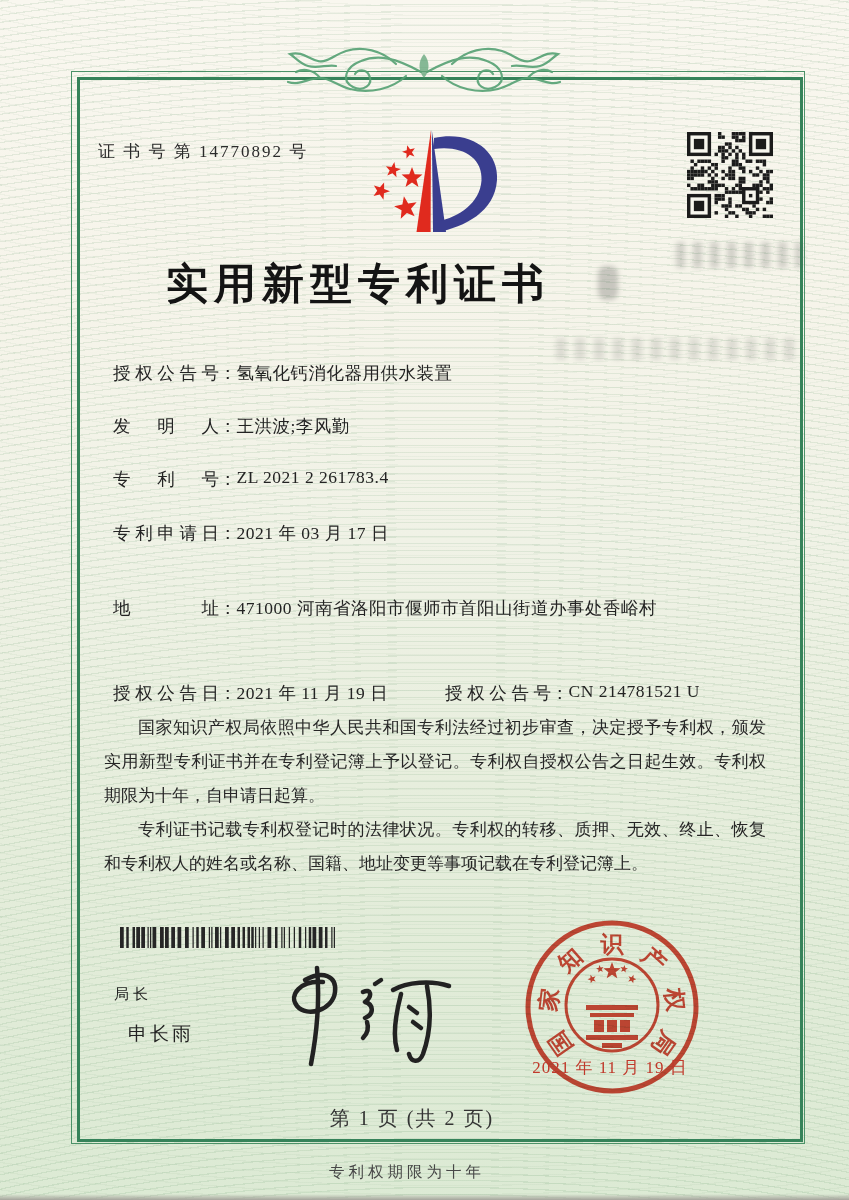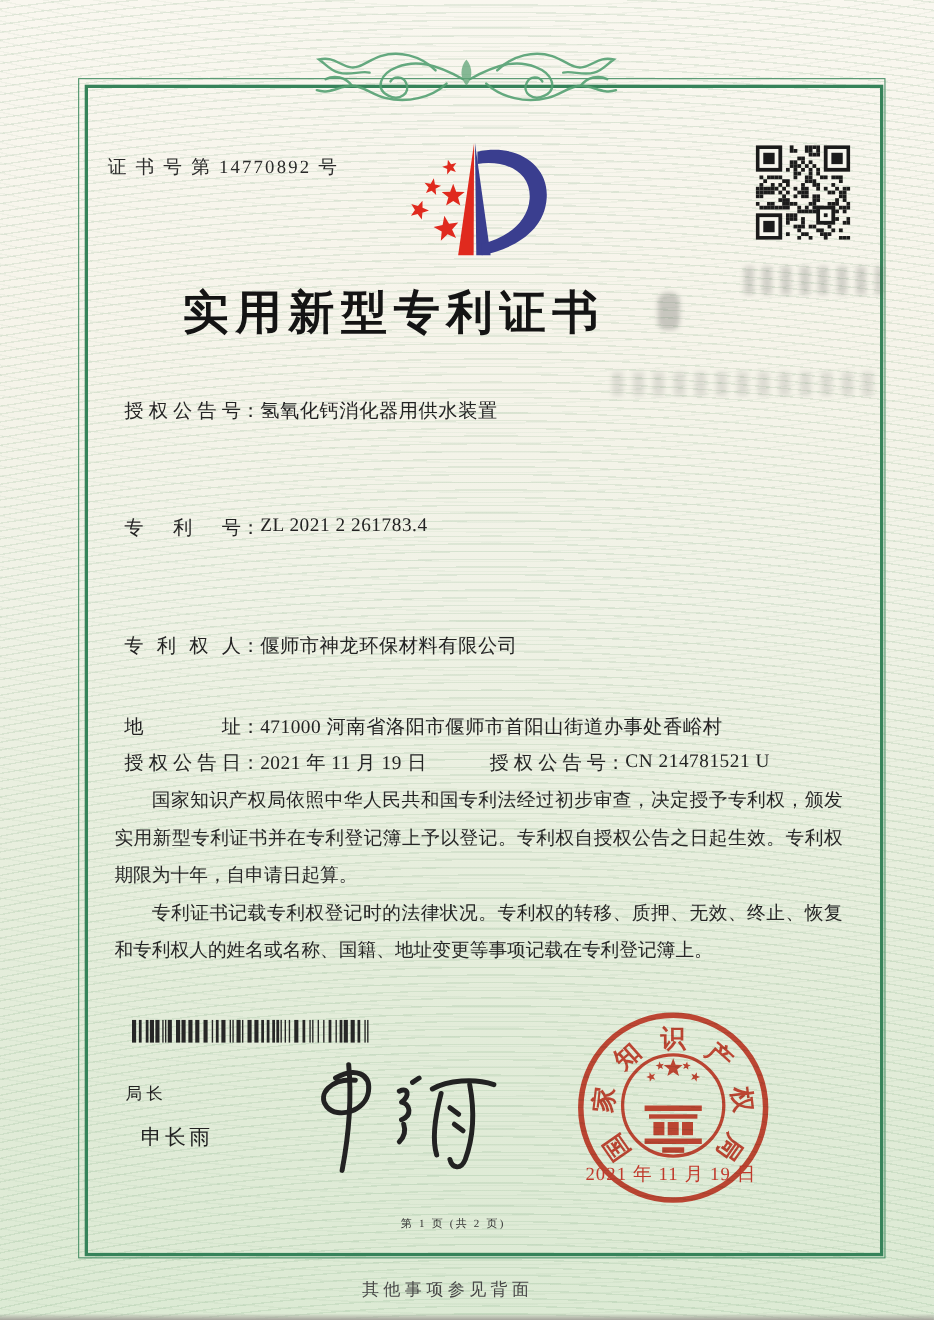--- a/index.html
+++ b/index.html
@@ -35,21 +35,21 @@
   .f-value{display:inline-block;margin-left:0;vertical-align:top;letter-spacing:0.5px;white-space:nowrap;}
   .grant-second{position:absolute;left:332px;top:0;white-space:nowrap;}
   .paras{left:104px;top:711px;width:662px;}
   .paras p{margin:0;font-size:17px;line-height:34px;text-indent:2em;text-align:justify;color:#262626;}
   .barcode{left:120px;top:927px;width:216px;height:21px;}
   .director-title{left:114px;top:985px;font-size:15px;letter-spacing:4px;font-family:"Liberation Sans","DejaVu Sans",sans-serif;color:#222;text-align:right;}
   .director-name{left:128px;top:1021px;font-size:19px;letter-spacing:3px;font-family:"Liberation Sans","DejaVu Sans",sans-serif;color:#222;}
   .signature{left:245px;top:962px;width:220px;height:108px;}
   .seal{left:522px;top:917px;width:180px;height:180px;mix-blend-mode:multiply;opacity:.92;}
   .seal-date{left:520px;top:1056px;width:180px;text-align:center;font-size:17px;color:#c0392b;letter-spacing:1px;}
-  .page-info{left:0;top:1105px;width:824px;text-align:center;font-size:10px;letter-spacing:2px;color:#333;}
+  .page-info{left:0;top:1105px;width:824px;text-align:center;font-size:20px;letter-spacing:2px;color:#333;}
   .back-note{left:0;top:1162px;width:814px;text-align:center;font-size:15.5px;letter-spacing:4px;color:#474747;}
   
   .ghost{filter:blur(2.5px);pointer-events:none;}
   .ghost-1{left:676px;top:242px;width:126px;height:26px;background:repeating-linear-gradient(90deg,rgba(70,70,70,0.20) 0 9px,rgba(0,0,0,0) 9px 17px);border-radius:3px;}
   .ghost-2{left:598px;top:266px;width:20px;height:34px;background:rgba(60,60,60,0.25);border-radius:8px;}
   .ghost-3{left:556px;top:338px;width:244px;height:22px;background:repeating-linear-gradient(90deg,rgba(80,80,80,0.14) 0 10px,rgba(0,0,0,0) 10px 19px);border-radius:3px;}
 </style>
 </head>
 <body>
 
@@ -291,27 +291,30 @@
 
   <div class="abs ghost ghost-1"></div>
   <div class="abs ghost ghost-2"></div>
   <div class="abs ghost ghost-3"></div>
 
   <div class="abs title">实用新型专利证书</div>
 
   <div class="abs field-row" style="top:361px">
     <span class="f-label">授权公告号</span><span class="f-colon">：</span><span class="f-value">氢氧化钙消化器用供水装置</span>
   </div>
+  <div class="abs field-row" style="top:414px">
+    <span class="f-label">发明人</span><span class="f-colon">：</span><span class="f-value">王洪波;李风勤</span>
+  </div>
   <div class="abs field-row" style="top:467px">
     <span class="f-label">专利号</span><span class="f-colon">：</span><span class="f-value">ZL 2021 2 261783.4</span>
   </div>
-  <div class="abs field-row" style="top:575px">
-    <span class="f-label">专利权人</span><span class="f-colon">：</span><span class="f-value">偃师市神龙环保材料有限公司</span>
-  </div>
-  <div class="abs field-row" style="top:648px">
+  <div class="abs field-row" style="top:521px">
+    <span class="f-label">专利申请日</span><span class="f-colon">：</span><span class="f-value">2021 年 03 月 17 日</span>
+  </div>
+  <div class="abs field-row" style="top:596px">
     <span class="f-label">地址</span><span class="f-colon">：</span><span class="f-value">471000 河南省洛阳市偃师市首阳山街道办事处香峪村</span>
   </div>
   <div class="abs field-row" style="top:681px">
     <span class="f-label">授权公告日</span><span class="f-colon">：</span><span class="f-value">2021 年 11 月 19 日</span>
     <span class="grant-second">
       <span class="f-label">授权公告号</span><span class="f-colon">：</span><span class="f-value">CN 214781521 U</span>
     </span>
   </div>
 
   <div class="abs paras">
@@ -408,17 +411,17 @@
         <text transform="translate(48.1 42.9) rotate(-41.7)" text-anchor="middle" dominant-baseline="central" font-size="23" font-weight="bold" fill="#d23b2a">知</text>
         <text transform="translate(90.0 27.0) rotate(0.0)" text-anchor="middle" dominant-baseline="central" font-size="23" font-weight="bold" fill="#d23b2a">识</text>
         <text transform="translate(131.9 42.9) rotate(41.7)" text-anchor="middle" dominant-baseline="central" font-size="23" font-weight="bold" fill="#d23b2a">产</text>
         <text transform="translate(152.6 82.7) rotate(83.3)" text-anchor="middle" dominant-baseline="central" font-size="23" font-weight="bold" fill="#d23b2a">权</text>
         <text transform="translate(141.6 126.1) rotate(125.0)" text-anchor="middle" dominant-baseline="central" font-size="23" font-weight="bold" fill="#d23b2a">局</text>
       </g>
   </svg>
   <div class="abs seal-date">2021 年 11 月 19 日</div>
 
   <div class="abs page-info">第 1 页 (共 2 页)</div>
-  <div class="abs back-note">其他事项参见背面</div>
+  <div class="abs back-note">专利权期限为十年</div>
 
   <div class="abs edge-right"></div>
   <div class="abs edge-bottom"></div>
 </div>
 
 </body></html>

